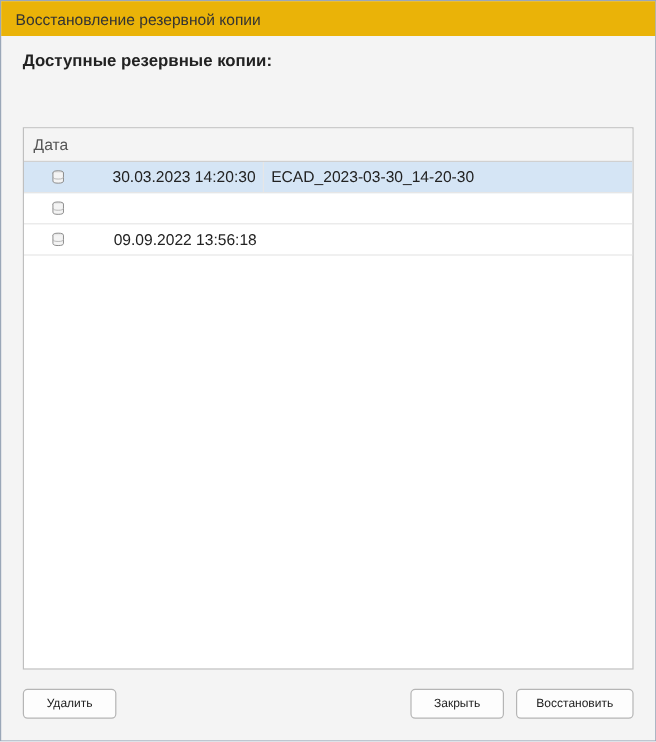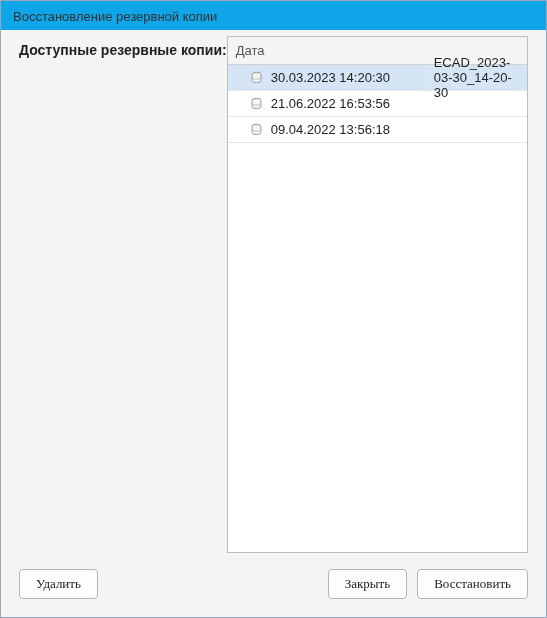--- a/index.html
+++ b/index.html
@@ -15,39 +15,41 @@
     width: 547px; height: 618px;
     border: 1px solid #9aa7b8;
     background: #f4f4f4;
     display: flex;
     flex-direction: column;
   }
   .titlebar {
     padding: 8px 26px 6px 12px;
     font-size: 13px;
     color: #333;
-    background: #0ea5e9;
+    background: #eab308;
   }
   .content {
     flex: 1;
     padding: 6px 18px 0 18px;
     display: flex;
-    flex-direction: row;
+    flex-direction: column;
+    gap: 16px;
   }
   .section-title {
     font-weight: bold;
     font-size: 14px;
     color: #222;
     margin: 6px 0 8px 0;
   }
   .table-wrap {
     flex: 1;
     border: 1px solid #bfbfbf;
     background: #ffffff;
     overflow: hidden;
+    margin-top: 24px;
   }
   .thead {
     display: flex;
     background: #f4f4f4;
     border-bottom: 1px solid #d0d0d0;
     height: 28px;
   }
   .th {
     padding: 6px 8px;
     color: #555;
@@ -73,37 +75,37 @@
   }
   .cell {
     padding: 4px 6px;
     border-right: 1px solid #e6e6e6;
     display: flex;
     align-items: center;
     font-size: 13px;
     color: #222;
   }
   .cell:last-child { border-right: none; }
-  .cell.col-date { width: 200px; flex: none; }
+  .cell.col-date { width: 200px; flex: none; justify-content: space-between; }
   .cell.col-file { flex: 1; align-items: center; }
   .icon-db {
     width: 13px; height: 14px;
     margin-right: 8px;
     margin-left: 16px;
     flex: none;
   }
   .button-row {
     display: flex;
     padding: 16px 18px 18px 18px;
     align-items: center;
   }
   .spacer { flex: 1; }
   button.btn {
-    font-family: Liberation Serif, serif;
-    font-size: 13px;
+    font-family: Liberation Sans, sans-serif;
+    font-size: 10px;
     color: #222;
     background: #fdfdfd;
     border: 1px solid #b5b5b5;
     border-radius: 4px;
     padding: 6px 16px;
     margin-left: 10px;
     cursor: pointer;
     min-width: 78px;
   }
   button.btn:first-child { margin-left: 0; }
@@ -137,31 +139,30 @@
               <span>ECAD_2023-03-30_14-20-30</span>
             </div>
           </div>
           <div class="row">
             <div class="cell col-date">
               <svg class="icon-db" viewBox="0 0 16 16">
                 <ellipse cx="8" cy="3.2" rx="5.4" ry="2.2" fill="#e8e8e8" stroke="#8a8a8a" stroke-width="1"></ellipse>
                 <path d="M2.6 3.2 V11.5 a5.4 2.2 0 0 0 10.8 0 V3.2" fill="#f4f4f4" stroke="#8a8a8a" stroke-width="1"></path>
                 <path d="M2.6 7.3 a5.4 2.2 0 0 0 10.8 0" fill="none" stroke="#b0b0b0" stroke-width="0.9"></path>
               </svg>
-              <span>21.06.2022 16:53:56</span>
             </div>
           </div>
           <div class="row">
             <div class="cell col-date">
               <svg class="icon-db" viewBox="0 0 16 16">
                 <ellipse cx="8" cy="3.2" rx="5.4" ry="2.2" fill="#e8e8e8" stroke="#8a8a8a" stroke-width="1"></ellipse>
                 <path d="M2.6 3.2 V11.5 a5.4 2.2 0 0 0 10.8 0 V3.2" fill="#f4f4f4" stroke="#8a8a8a" stroke-width="1"></path>
                 <path d="M2.6 7.3 a5.4 2.2 0 0 0 10.8 0" fill="none" stroke="#b0b0b0" stroke-width="0.9"></path>
               </svg>
-              <span>09.04.2022 13:56:18</span>
+              <span>09.09.2022 13:56:18</span>
             </div>
           </div>
         </div>
     </div>
 
   </div>
 
   <div class="button-row">
     <button class="btn">Удалить</button>
     <div class="spacer"></div>

